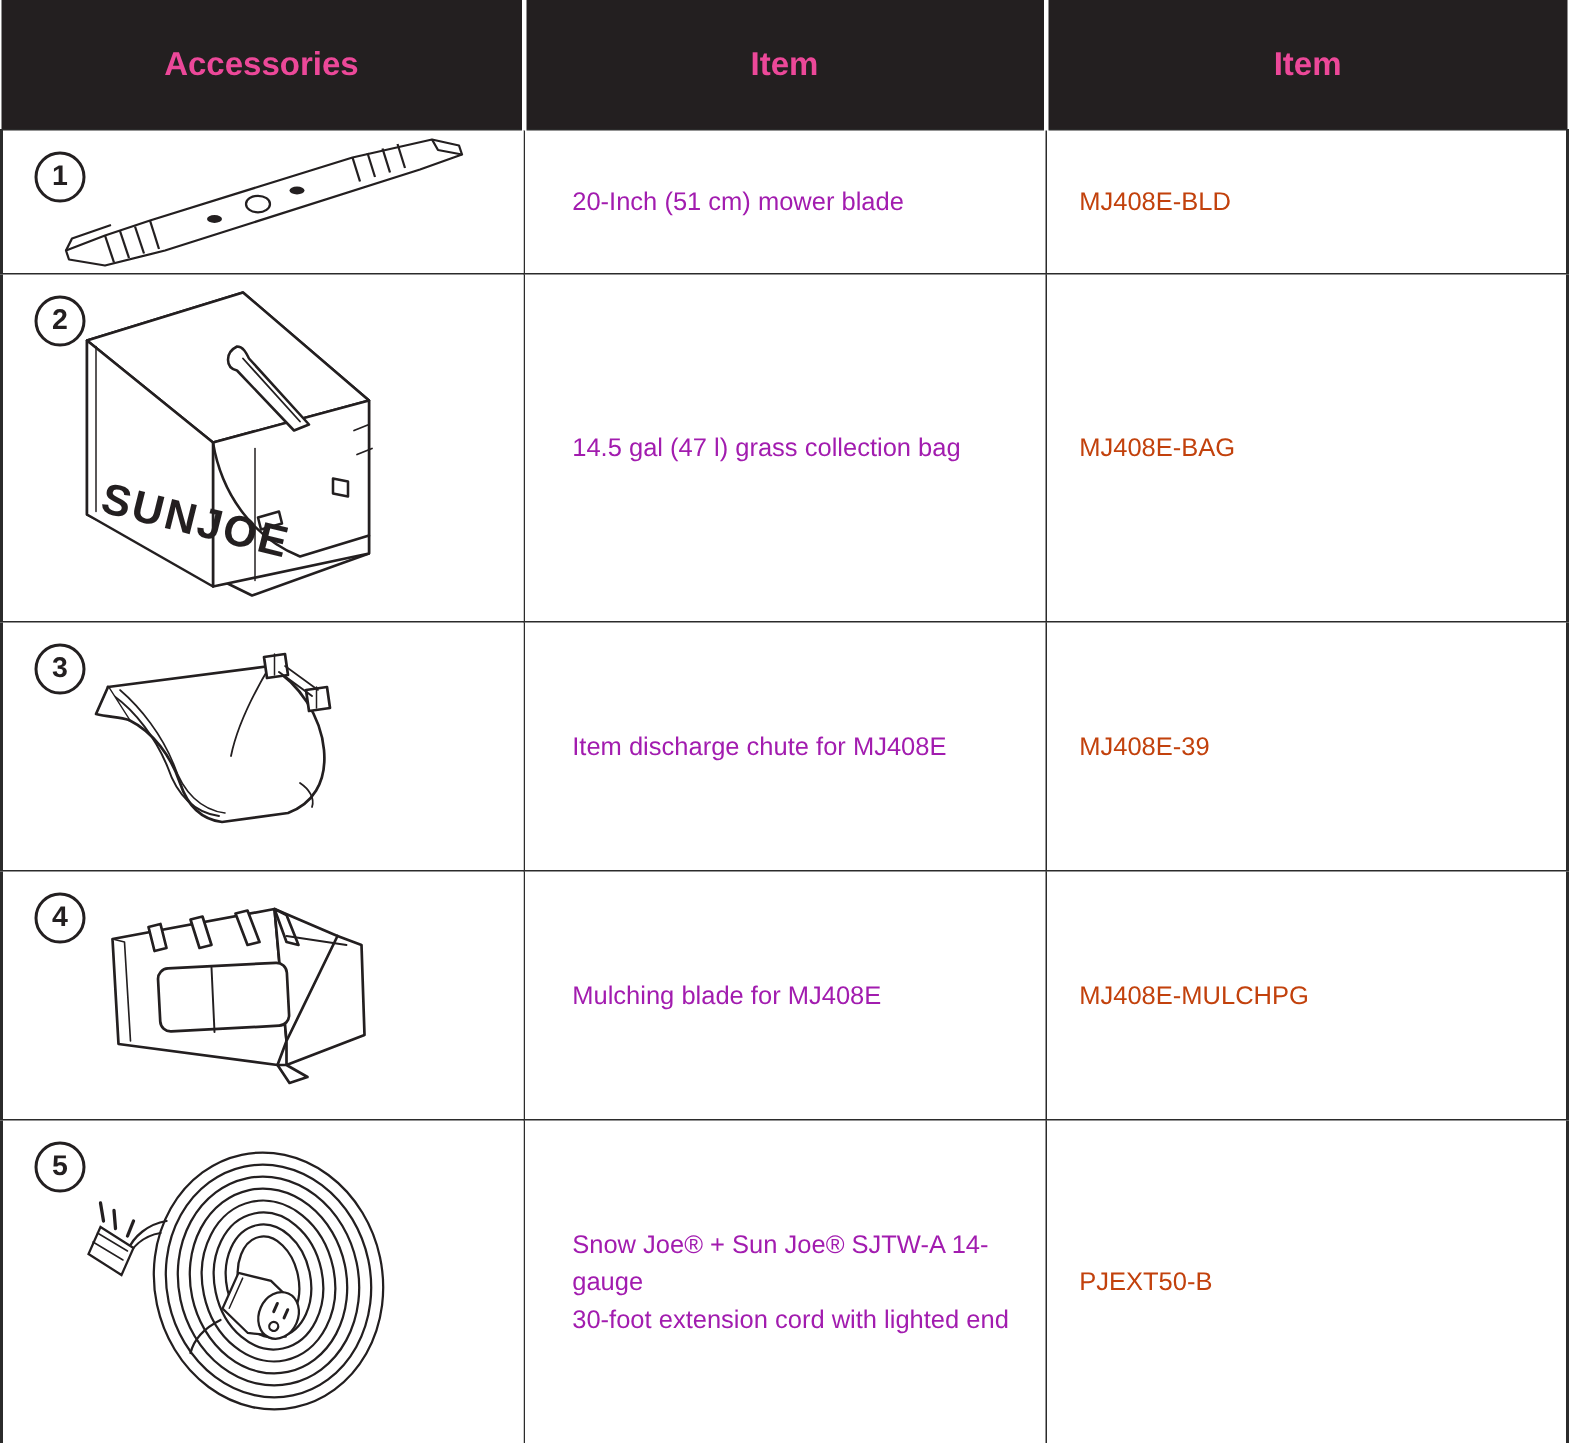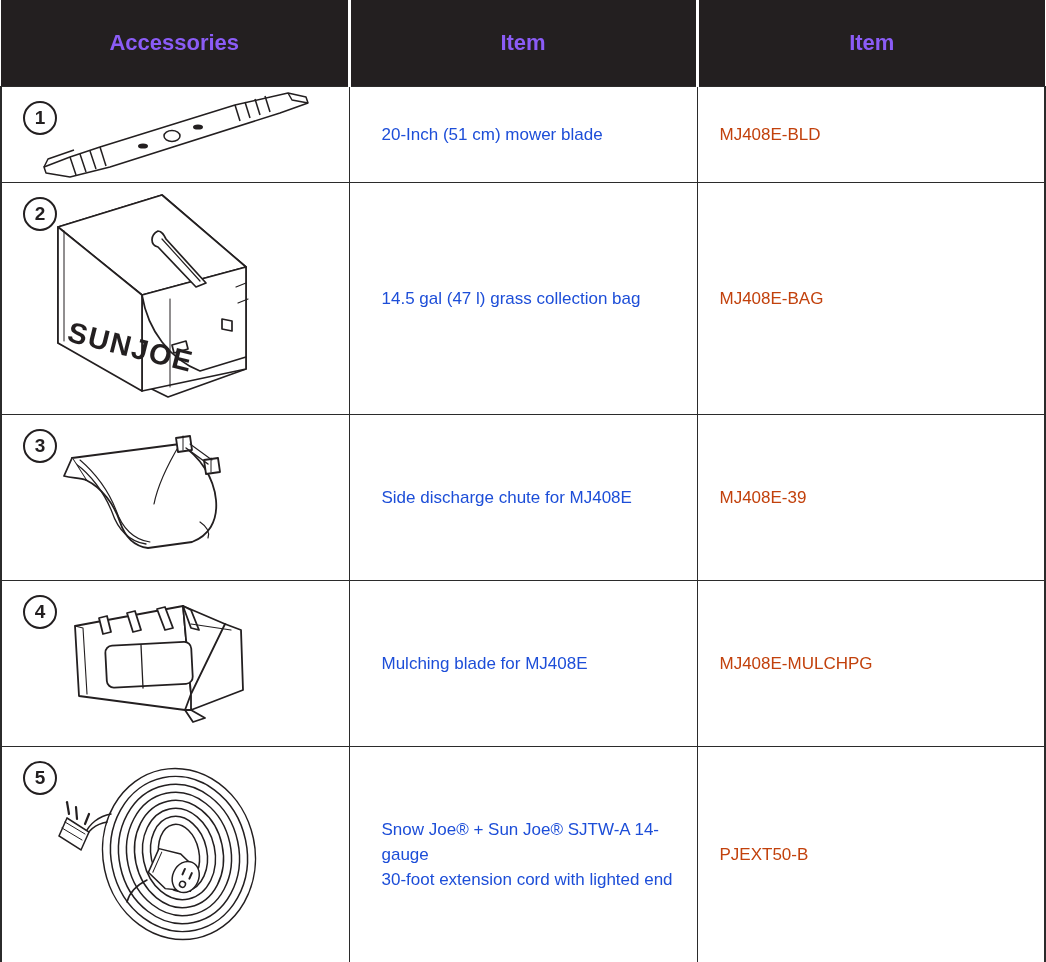--- a/index.html
+++ b/index.html
@@ -22,21 +22,21 @@
     border-collapse: collapse;
     table-layout: fixed;
   }
 
   
   thead tr {
     height: 86px;
   }
   thead th {
     background: #231f20;
-    color: #8b5cf6;
+    color: #ec4899;
     font-size: 22px;
     font-weight: bold;
     text-align: center;
     vertical-align: middle;
     padding: 0;
     border: none;
   }
   thead th.col-accessories { border-right: 3px solid #ffffff; }
   thead th.col-item        { border-right: 3px solid #ffffff; }
 
@@ -54,21 +54,21 @@
   td.cell-accessory {
     position: relative;
     width: 350px;
     padding: 0;
   }
   td.cell-item {
     width: 409px;
     font-size: 17px;
     line-height: 25px;
     padding: 0 18px 0 32px;
-    color: #1d4ed8;
+    color: #a21caf;
   }
   td.cell-model {
     width: 287px;
     font-size: 17px;
     line-height: 25px;
     padding: 0 14px 0 22px;
     color: #c2410c;
   }
 
   
@@ -204,21 +204,21 @@
               <path d="M133 6 L133 20" stroke-width="1"></path>
               <path d="M154 30 L168 28 L170 42 L156 44 Z"></path>
               <path d="M161 28 L161 42" stroke-width="1"></path>
 
               <path d="M136 18 L158 34" stroke-width="1.4" fill="none"></path>
               <path d="M140 14 L162 30" stroke-width="1.1" fill="none"></path>
             </g>
           </svg>
         </div>
       </td>
-      <td class="cell-item">Side discharge chute for MJ408E</td>
+      <td class="cell-item">Item discharge chute for MJ408E</td>
       <td class="cell-model">MJ408E-39</td>
     </tr>
 
     <tr style="height:166px">
       <td class="cell-accessory">
         <span class="badge">4</span>
         <div class="art-wrap">
           <svg class="art" width="220" height="130" viewBox="0 0 220 130">
             <g fill="#fff" stroke="#231f20" stroke-width="1.8" stroke-linejoin="round" stroke-linecap="round">
 

